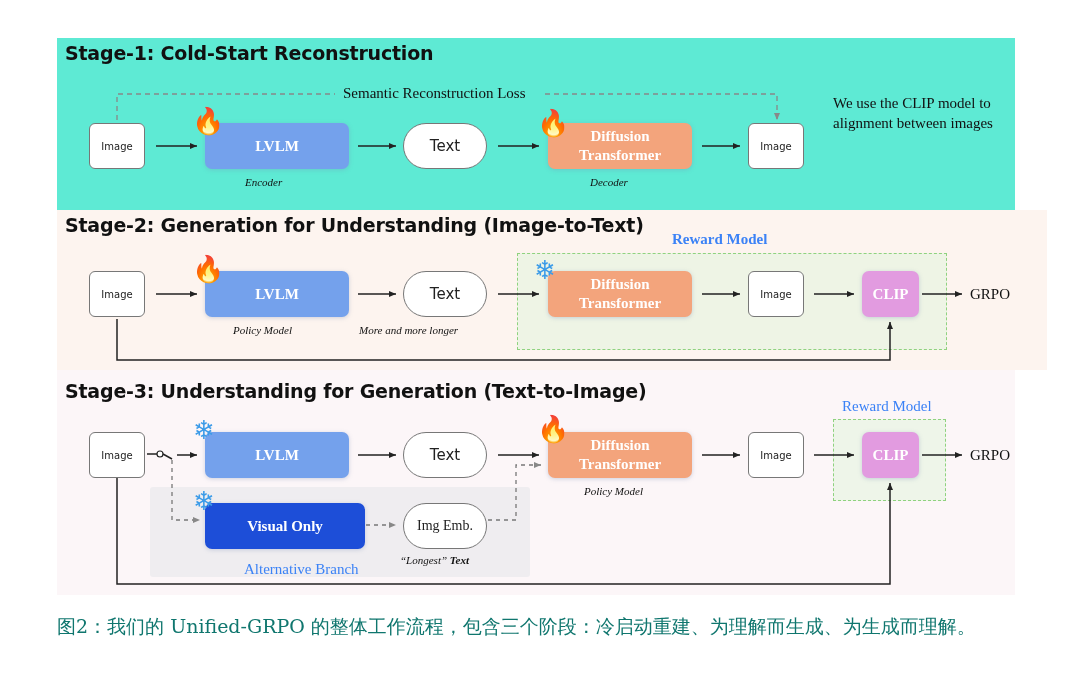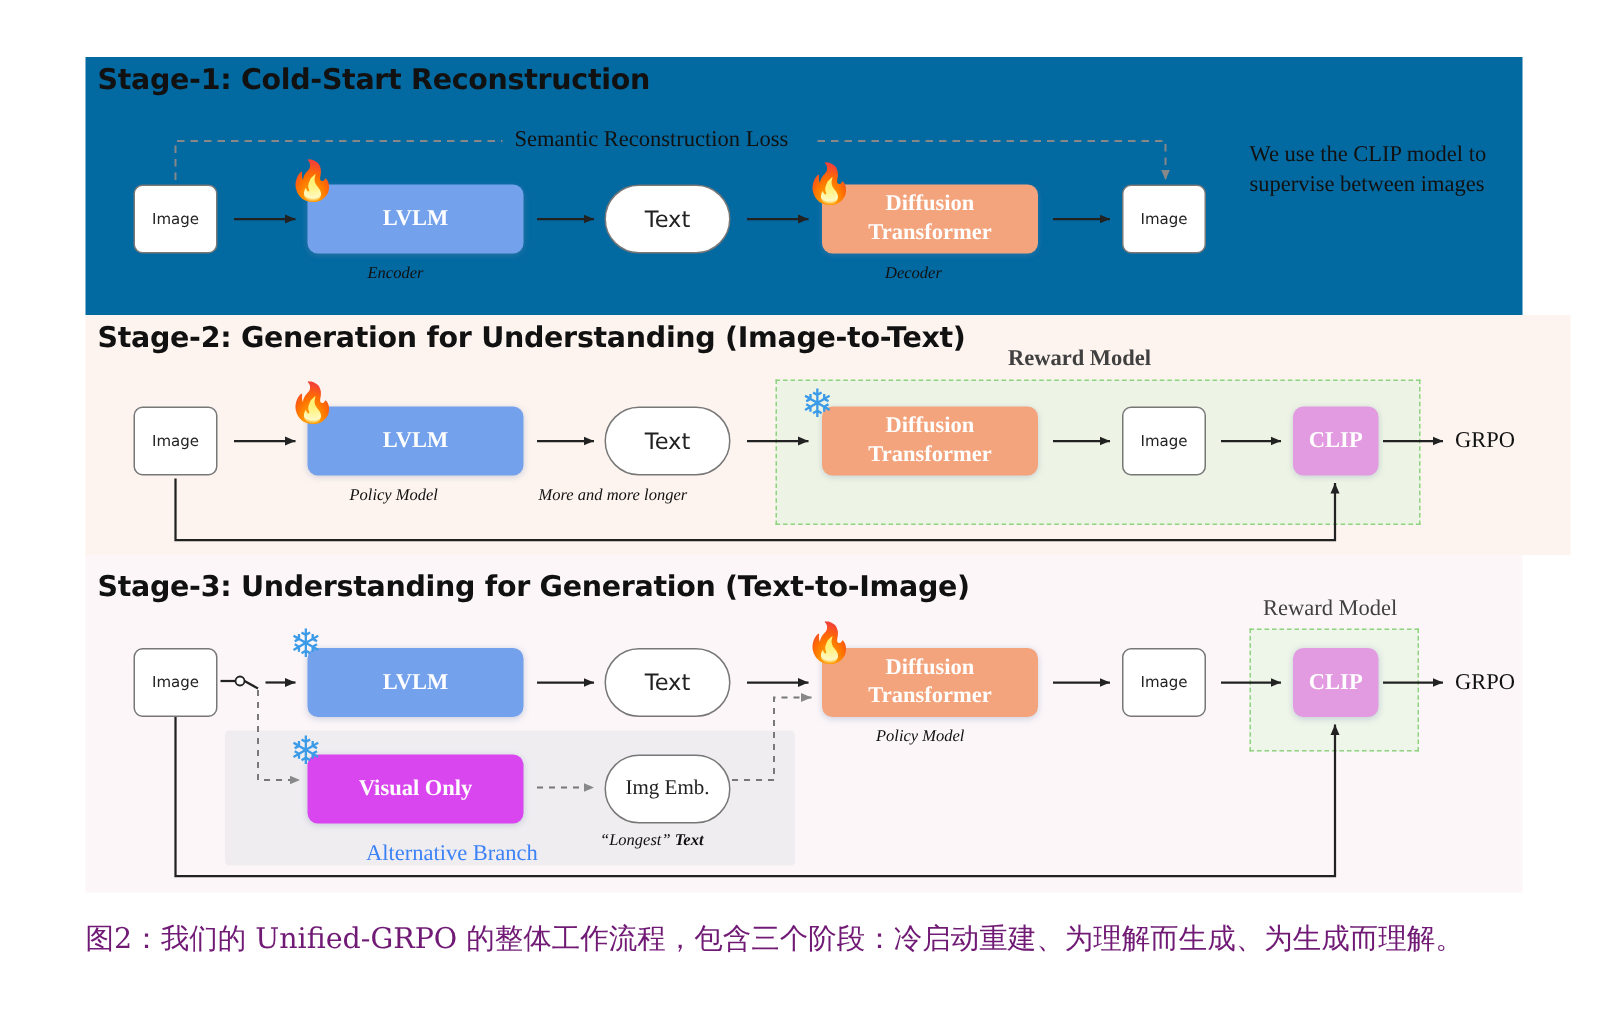--- a/index.html
+++ b/index.html
@@ -1,39 +1,39 @@
 <!DOCTYPE html>
 <html><head>
 <meta charset="utf-8">
 <style>
   html, body { margin:0; padding:0; }
   body { width:1080px; height:681px; background:#ffffff; position:relative; overflow:hidden; font-family:"DejaVu Sans", sans-serif; }
   .panel { position:absolute; left:57px; width:958px; }
-  #p1 { top:38px; height:172px; background:#0369a1; }
+  #p1 { top:38px; height:172px; background:#5eead4; }
   #p2 { top:210px; height:160px; background:#fdf4ef;padding-left:32px; }
   #p3 { top:370px; height:225px; background:#fcf6f8; }
   .stage-title { position:absolute; left:8px; font-family:"DejaVu Sans", sans-serif; font-weight:600; font-size:19px; color:#111; letter-spacing:-0.2px; white-space:nowrap; }
   .imgbox { position:absolute; width:56px; height:46px; border:1.5px solid #777; border-radius:6px; background:#fff; display:flex; align-items:center; justify-content:center; font-family:"DejaVu Sans", sans-serif; font-size:10px; color:#222; box-sizing:border-box; }
   .pill { position:absolute; width:84px; height:46px; border:1.5px solid #777; border-radius:23px; background:#fff; display:flex; align-items:center; justify-content:center; font-size:15px; color:#222; box-sizing:border-box; }
   .pill.serif { font-family:"Liberation Serif", serif; font-size:14px; }
   .model { position:absolute; border-radius:7px; display:flex; align-items:center; justify-content:center; text-align:center; color:#fff; font-family:"Liberation Serif", serif; font-weight:bold; font-size:15px; line-height:19px; box-shadow:0 1px 4px rgba(120,140,180,0.35); }
   .lvlm { width:144px; height:46px; background:#74a1ec; }
   .dit { width:144px; height:46px; background:#f3a47c; }
   .clip { width:57px; height:46px; background:#e29be0; }
-  .visual { width:144px; height:46px; background:#d946ef; }
+  .visual { width:160px; height:46px; background:#1d4ed8; }
   .caption-it { position:absolute; font-family:"Liberation Serif", serif; font-style:italic; font-size:11px; color:#111; white-space:nowrap; }
   .plain-serif { position:absolute; font-family:"Liberation Serif", serif; font-size:15px; color:#111; white-space:nowrap; }
-  .reward-label { position:absolute; font-family:"Liberation Serif", serif; font-size:15px; color:#404040; white-space:nowrap; }
+  .reward-label { position:absolute; font-family:"Liberation Serif", serif; font-size:15px; color:#3b82f6; white-space:nowrap; }
   .reward-box { position:absolute; border:1.5px dashed #8fd27f; background:rgba(226,244,220,0.55); box-sizing:border-box; }
   .alt-box { position:absolute; background:#efedf0; border-radius:3px; }
   .icon { position:absolute; font-size:26px; line-height:26px; }
   .fire { color:#f28a1c; }
   .snow { color:#3b9be8; }
   svg.lines { position:absolute; left:0; top:0; width:1080px; height:681px; pointer-events:none; }
-  .caption { position:absolute; left:57px; top:610px; width:970px; font-family:"DejaVu Serif", serif; font-size:19px; line-height:32px; color:#701a75; }
+  .caption { position:absolute; left:57px; top:610px; width:970px; font-family:"DejaVu Serif", serif; font-size:19px; line-height:32px; color:#0f766e; }
 </style>
 </head>
 <body>
 
 <div class="panel" id="p1">
   <div class="stage-title" style="top:4px;">Stage-1: Cold-Start Reconstruction</div>
 </div>
 <div class="panel" id="p2">
   <div class="stage-title" style="top:4px;">Stage-2: Generation for Understanding  (Image-to-Text)</div>
 </div>
@@ -94,21 +94,21 @@
 <div class="model lvlm" style="left:205px;top:123px;">LVLM</div>
 <div class="icon fire" style="left:192px;top:108px;">🔥</div>
 <div class="caption-it" style="left:245px;top:176px;">Encoder</div>
 <div class="pill" style="left:403px;top:123px;">Text</div>
 <div class="model dit" style="left:548px;top:123px;">Diffusion Transformer</div>
 <div class="icon fire" style="left:537px;top:110px;">🔥</div>
 <div class="caption-it" style="left:590px;top:176px;">Decoder</div>
 <div class="imgbox" style="left:748px;top:123px;">Image</div>
 <div class="plain-serif" style="left:833px;top:93px;line-height:20px;">
   <div>We use the CLIP model to</div>
-  <div>supervise between images</div>
+  <div>alignment between images</div>
 </div>
 
 <div class="imgbox" style="left:89px;top:271px;">Image</div>
 <div class="model lvlm" style="left:205px;top:271px;">LVLM</div>
 <div class="icon fire" style="left:192px;top:256px;">🔥</div>
 <div class="caption-it" style="left:233px;top:324px;">Policy Model</div>
 <div class="pill" style="left:403px;top:271px;">Text</div>
 <div class="caption-it" style="left:359px;top:324px;">More and more longer</div>
 <div class="model dit" style="left:548px;top:271px;">Diffusion Transformer</div>
 <div class="icon snow" style="left:534px;top:257px;">❄</div>

